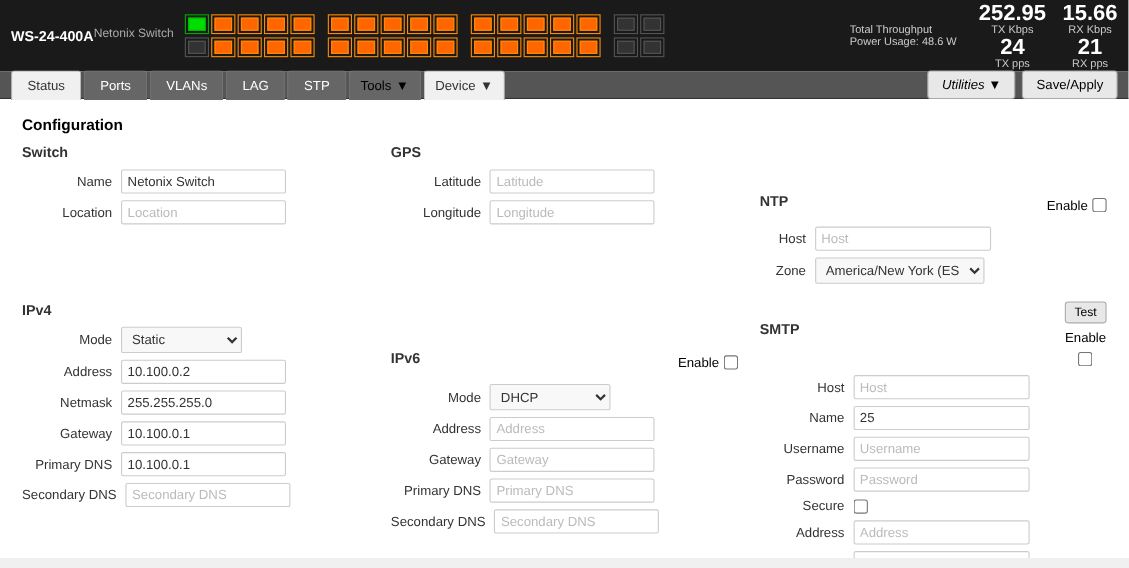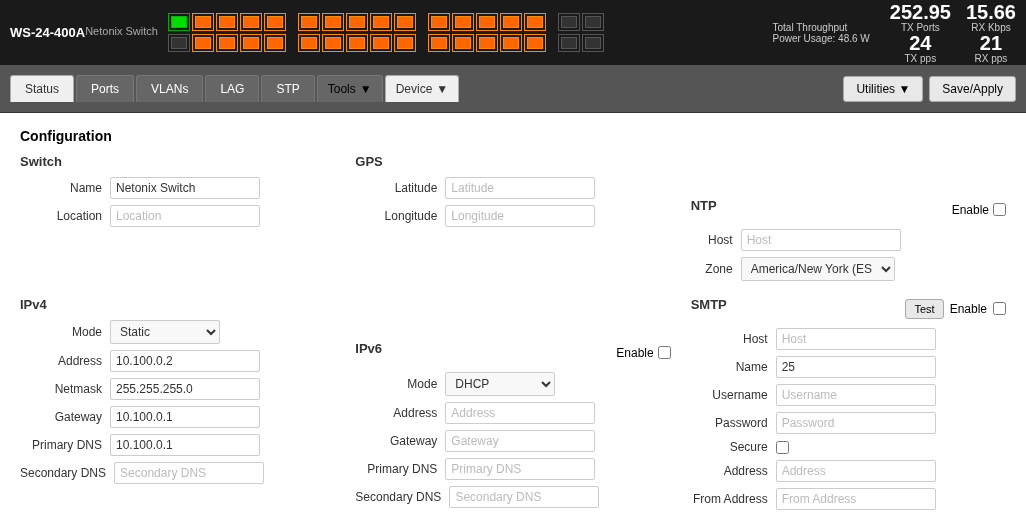--- a/index.html
+++ b/index.html
@@ -22,26 +22,26 @@
     .port.gray { border-color: #555; background: #1a1a1a; }
     .port.gray .port-inner { background: #333; border-color: #555; }
     .port-separator { width: 8px; }
 
     
     .stats { margin-left: auto; display: flex; gap: 20px; align-items: center; }
     .stat-cols { display: flex; gap: 15px; }
     .stat-col { display: flex; flex-direction: column; align-items: center; }
 
     
-    .navbar { background: #555; display: flex; align-items: center; padding: 0 10px; height: 48px; gap: 2px; border-bottom: 1px solid #333; }
+    .navbar { background: #555; display: flex; align-items: center; padding: 0 10px; height: 25px; gap: 2px; border-bottom: 1px solid #333; }
     .nav-tab { padding: 6px 14px; cursor: pointer; color: white; border-radius: 3px 3px 0 0; font-size: 12px; background: #666; border: 1px solid #777; border-bottom: none; }
     .nav-tab.active { background: #f0f0f0; color: #333; border-color: #aaa; }
     .nav-tab-dropdown { padding: 6px 10px; cursor: pointer; color: #000000; border-radius: 3px 3px 0 0; font-size: 12px; background: #666; border: 1px solid #777; border-bottom: none; display: flex; align-items: center; gap: 4px; }
     .navbar-right { margin-left: auto; display: flex; gap: 6px; }
-    .btn-utilities { padding: 5px 12px; background: #e8e8e8; border: 1px solid #aaa; border-radius: 3px; cursor: pointer; font-size: 12px; }
+    .btn-utilities { padding: 5px 12px; background: #e8e8e8; border: 1px solid #aaa; border-radius: 3px; cursor: pointer; font-size: 12px; font-style: italic; }
     .btn-save { padding: 5px 12px; background: #e8e8e8; border: 1px solid #aaa; border-radius: 3px; cursor: pointer; font-size: 12px; }
 
     
     .main-content { background: white; padding: 15px 20px; height: calc(516px - 65px - 34px); overflow-y: auto; }
     .config-title { font-size: 14px; font-weight: bold; margin-bottom: 10px; }
 
     
     .config-grid { display: grid; grid-template-columns: 1fr 1fr 1fr; gap: 10px 20px; }
     .section { }
     .section-title { font-size: 13px; font-weight: bold; margin-bottom: 8px; color: #333; border-bottom: none; }
@@ -187,21 +187,21 @@
   </div>
 
   <div class="stats">
     <div>
       <div style="font-size:10px;color:#ccc;">Total Throughput</div>
       <div style="font-size:10px;color:#ccc;">Power Usage: 48.6 W</div>
     </div>
     <div class="stat-cols">
       <div class="stat-col">
         <span style="font-size:20px;font-weight:bold;color:white;line-height:1;">252.95</span>
-        <span style="font-size:10px;color:#ccc;">TX Ports</span>
+        <span style="font-size:10px;color:#ccc;">TX Kbps</span>
         <span style="font-size:20px;font-weight:bold;color:white;line-height:1;">24</span>
         <span style="font-size:10px;color:#ccc;">TX pps</span>
       </div>
       <div class="stat-col">
         <span style="font-size:20px;font-weight:bold;color:white;line-height:1;">15.66</span>
         <span style="font-size:10px;color:#ccc;">RX Kbps</span>
         <span style="font-size:20px;font-weight:bold;color:white;line-height:1;">21</span>
         <span style="font-size:10px;color:#ccc;">RX pps</span>
       </div>
     </div>
@@ -342,21 +342,21 @@
       </div>
       <div class="field-row">
         <span class="field-label">Secondary DNS</span>
         <input class="field-input" type="text" placeholder="Secondary DNS" style="">
       </div>
     </div>
 
     <div class="section">
       <div class="smtp-section-header" style="display:flex;align-items:center;justify-content:space-between;margin-bottom:8px;">
         <div class="section-title">SMTP</div>
-        <div style="display:flex;align-items:center;gap:6px;">
+        <div style="display:flex;align-items:center;gap:6px;flex-direction:column;">
           <button class="btn-test">Test</button>
           <span>Enable</span>
           <input type="checkbox" style="">
         </div>
       </div>
       <div class="field-row">
         <span class="field-label" style="min-width:85px;">Host</span>
         <input class="field-input-wide" type="text" placeholder="Host" style="">
       </div>
       <div class="field-row">

